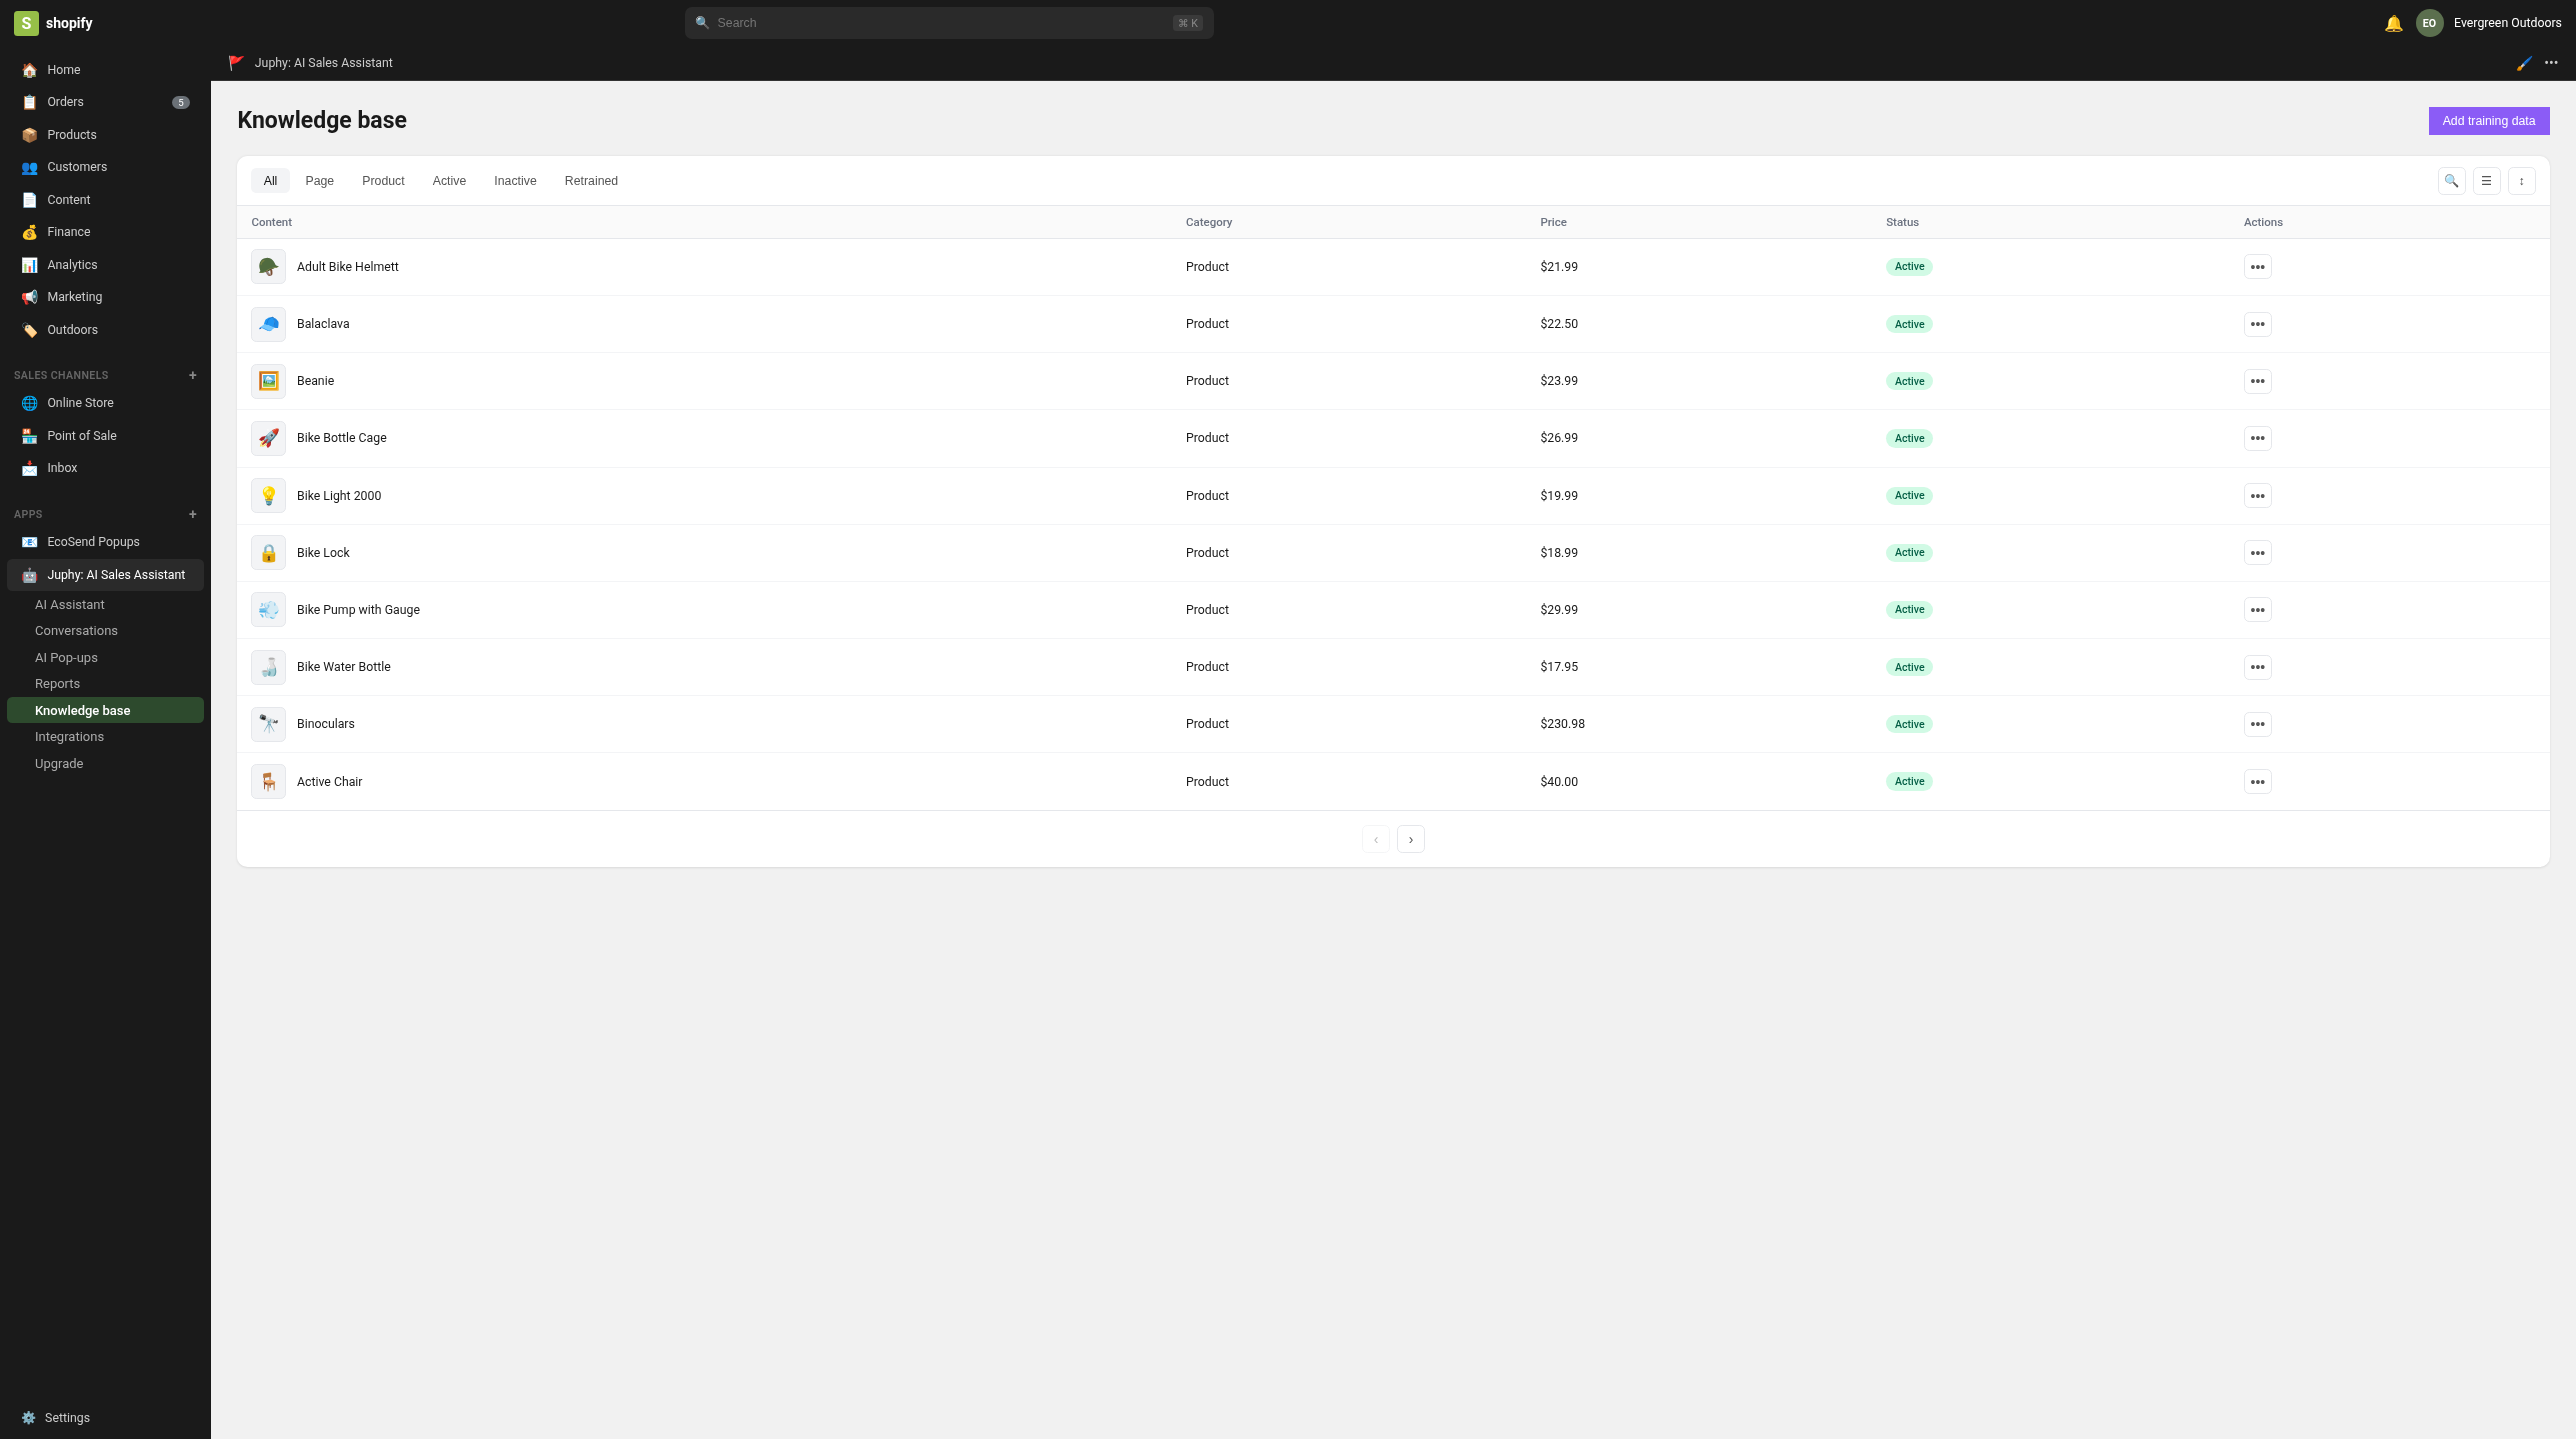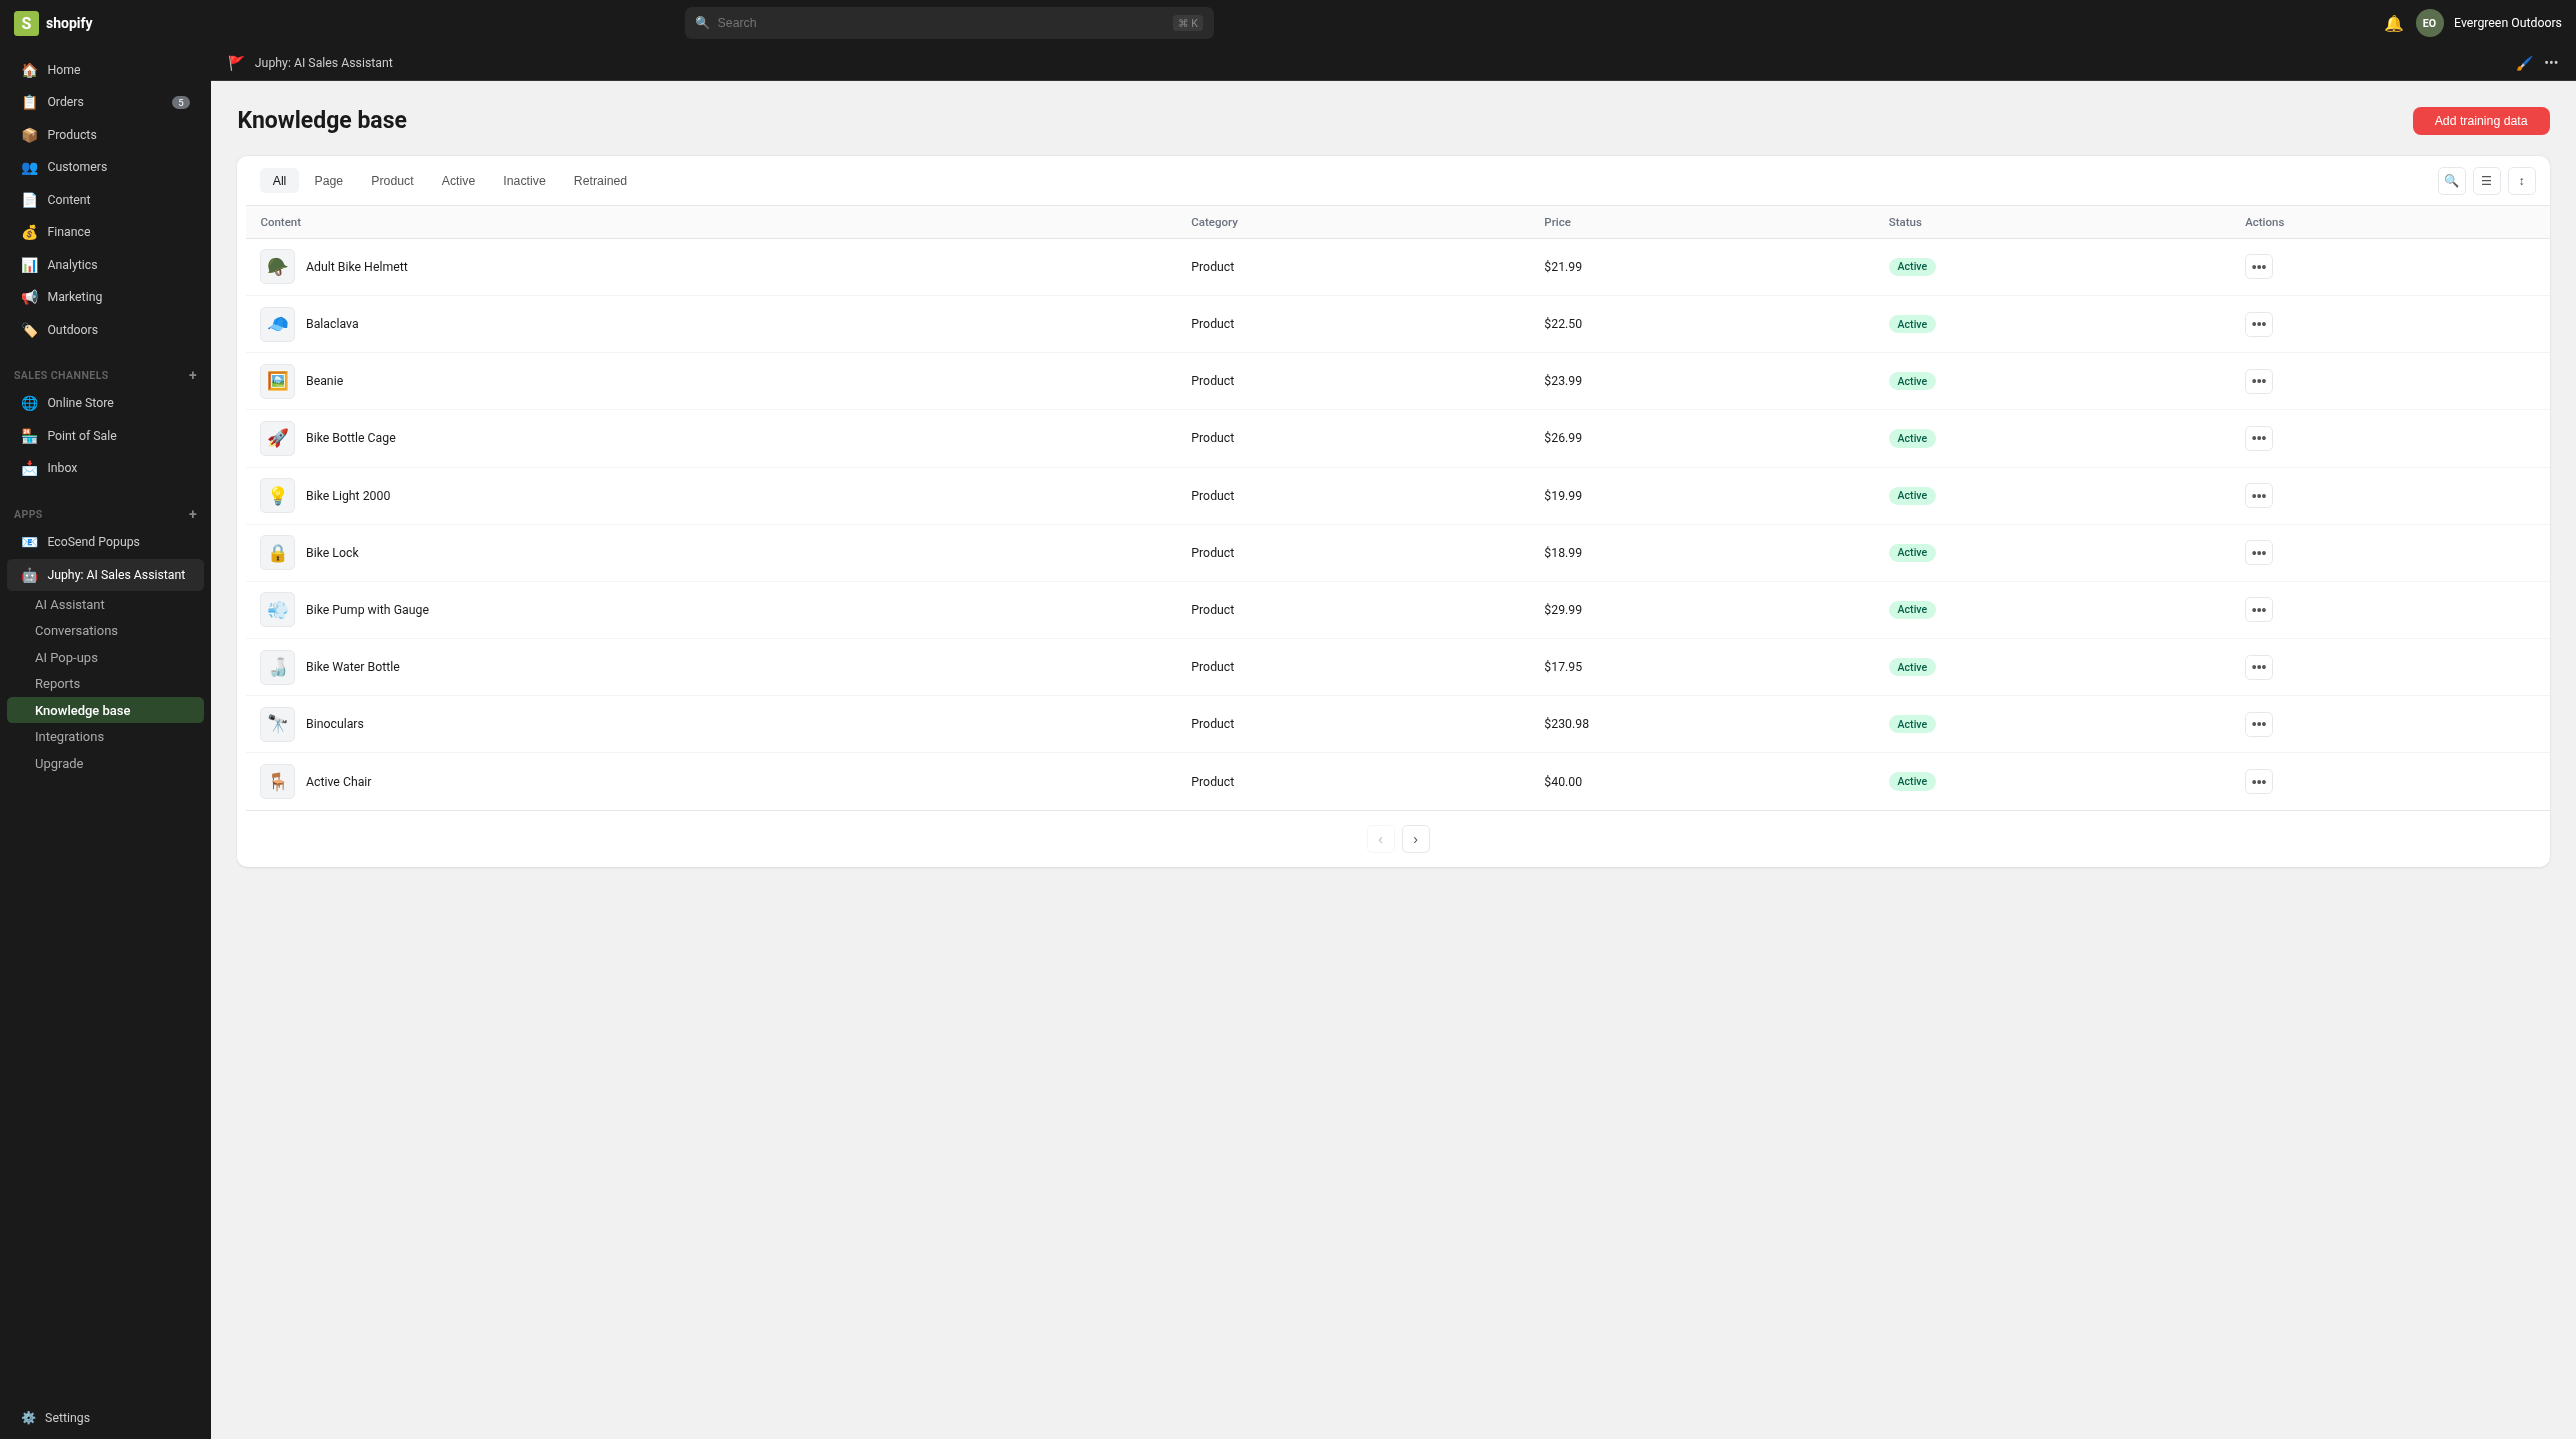--- a/index.html
+++ b/index.html
@@ -42,24 +42,24 @@
     .breadcrumb-flag { font-size: 14px; }
     .breadcrumb-text { color: #ccc; font-size: 12.3px; }
     .breadcrumb-icons { margin-left: auto; display: flex; gap: 10.6px; }
     .breadcrumb-icon { color: #ccc; font-size: 14px; cursor: pointer; }
 
     
     .page-content { flex: 1; overflow-y: auto; padding: 26.4px 26.4px; }
 
     .page-header { display: flex; align-items: center; justify-content: space-between; margin-bottom: 21px; }
     .page-title { font-size: 23px; font-weight: 700; color: #1a1a1a; }
-    .btn-primary { background: #ef4444; color: white; border: none; padding: 7px 22px; border-radius: 8px; cursor: pointer; font-size: 12.3px; font-weight: 500; }
-
-    
-    .table-card { background: white; border-radius: 10.6px; overflow: hidden; box-shadow: 0 0.9px 2.6px rgba(0,0,0,0.1); padding-left: 9px; }
+    .btn-primary { background: #8b5cf6; color: white; border: none; padding: 7px 14px; border-radius: 0; cursor: pointer; font-size: 12.3px; font-weight: 500; }
+
+    
+    .table-card { background: white; border-radius: 10.6px; overflow: hidden; box-shadow: 0 0.9px 2.6px rgba(0,0,0,0.1); }
 
     
     .tabs { display: flex; align-items: center; padding: 10.6px 14px; border-bottom: 0.9px solid #e5e7eb; gap: 3.5px; }
     .tab { padding: 5.3px 12.3px; border-radius: 5.3px; cursor: pointer; font-size: 12.3px; color: #555; border: none; background: none; }
     .tab.active { background: #f3f4f6; color: #111; font-weight: 500; }
     .tab-actions { margin-left: auto; display: flex; gap: 7px; }
     .tab-icon-btn { width: 28px; height: 28px; display: flex; align-items: center; justify-content: center; border: 0.9px solid #e5e7eb; border-radius: 5.3px; cursor: pointer; color: #555; background: white; font-size: 12.3px; }
 
     
     .table { width: 100%; border-collapse: collapse; }

